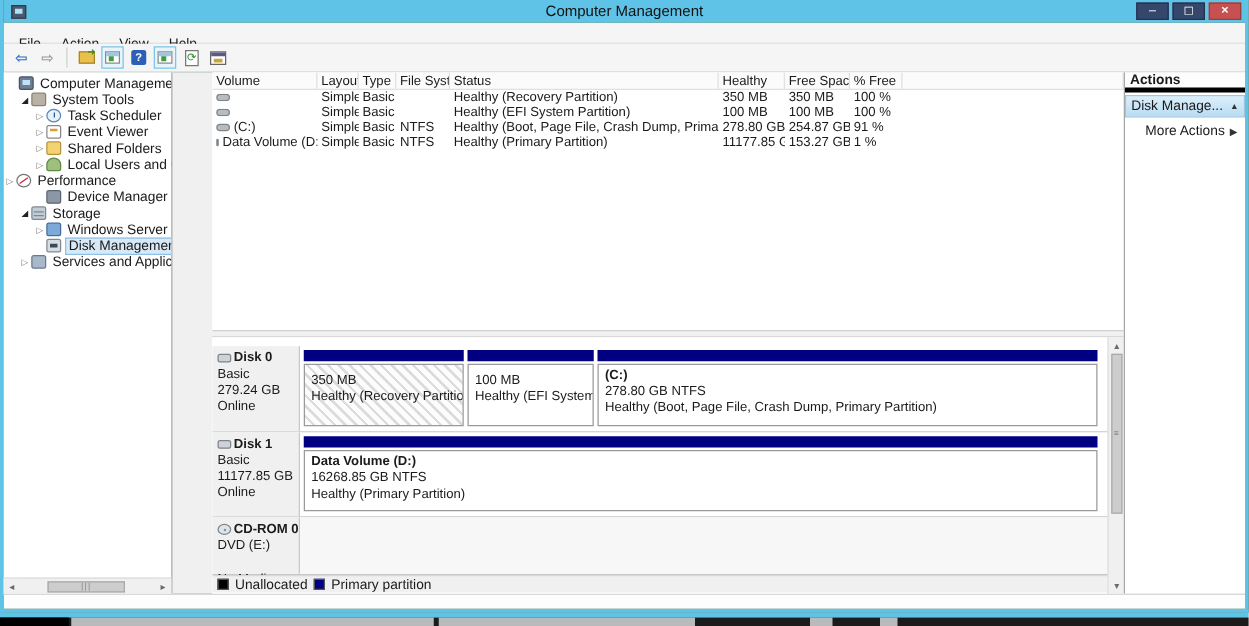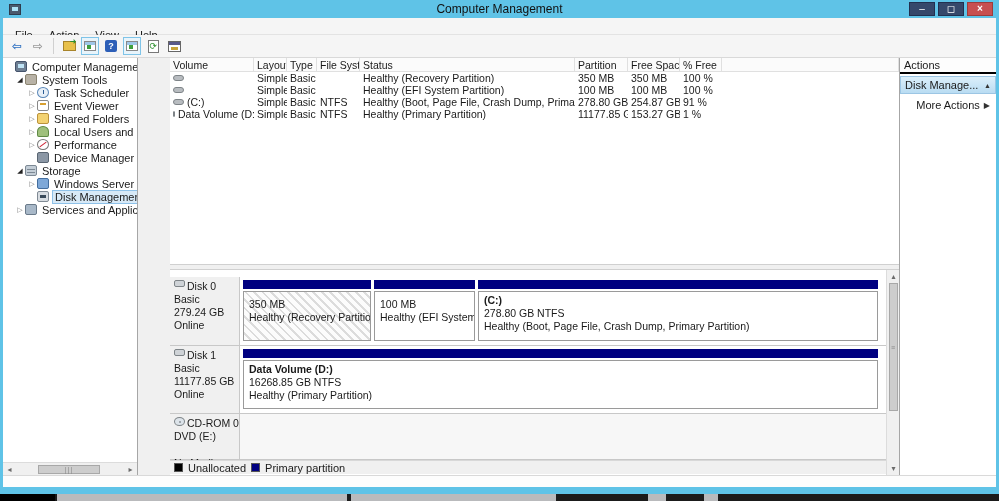--- a/index.html
+++ b/index.html
@@ -88,21 +88,21 @@
   .vcell { padding:0 3px; white-space:nowrap; overflow:hidden; font-size:10.5px; }
   .drive-ico { display:inline-block; width:11px; height:6px; background:#b8bcc0; border:1px solid #7e8488; border-radius:3px; margin-right:3px; vertical-align:middle; }
   .vol-name { display:flex; align-items:center; }
 
   .splitter { height:6px; flex:0 0 6px; background:#f0f0f0; border-top:1px solid #d0d0d0; border-bottom:1px solid #d0d0d0; }
 
   .disk-view { flex:1; display:flex; min-height:0; background:#fff; }
   .disk-rows { flex:1; display:flex; flex-direction:column; min-width:0; padding-top:7px; background:#fff; }
   .disk-row { display:flex; border-bottom:1px solid #c8c8c8; background:#fff; }
   .disk-hdr { width:70px; flex:0 0 70px; background:#f0f0f0; border-right:1px solid #c8c8c8; padding:3px 2px 2px 4px; font-size:10.5px; line-height:13px; }
-  .disk-title { display:flex; align-items:flex-start; font-weight:normal; white-space:nowrap; }
+  .disk-title { display:flex; align-items:center; font-weight:bold; white-space:nowrap; }
   .hdr-ico { width:11px; height:7px; background:#cfd3d7; border:1px solid #7e8488; border-radius:2px; margin-right:2px; flex:0 0 11px; }
   .hdr-ico.cd { border-radius:50%; height:9px; background:#dde4ea; position:relative; }
   .hdr-ico.cd::after { content:""; position:absolute; left:4px; top:3px; width:2px; height:2px; background:#8a9298; border-radius:50%; }
   .no-media { margin-top:14px; }
   .parts { flex:1; display:flex; gap:3px; padding:3px 8px 4px 3px; min-width:0; }
   .part { display:flex; flex-direction:column; }
   .part-bar { height:9px; background:#000080; margin-bottom:2px; }
   .part-body { flex:1; border:1px solid #9a9a9a; background:#fff; padding:6px 0 0 5px; font-size:10.5px; line-height:13px; overflow:hidden; white-space:nowrap; }
   .part-body.hatch { background:repeating-linear-gradient(45deg,#fcfcfc 0 4px,#dcdcdc 4px 6px); }
   .part-name { font-weight:bold; }
@@ -115,21 +115,21 @@
   .lg-sq { width:9px; height:9px; border:1px solid #555; }
   .lg-black { background:#000; }
   .lg-navy { background:#000080; }
 
   .vscrollbar { width:13px; flex:0 0 13px; background:#f0f0f0; border-left:1px solid #dcdcdc; display:flex; flex-direction:column; }
   .v-thumb { height:128px; width:9px; margin:0 auto; background:#cdcdcd; border:1px solid #a8a8a8; display:flex; align-items:center; justify-content:center; color:#8a8a8a; font-size:7px; }
   .v-fill { flex:1; }
 
   
   .actions-panel { width:97px; flex:0 0 97px; background:#fff; border-left:1px solid #a6a6a6; display:flex; flex-direction:column; }
-  .actions-hdr { height:16px; display:flex; align-items:center; font-weight:normal; padding-left:4px; border-bottom:2px solid #000000; background:#fdfdfd; }
+  .actions-hdr { height:16px; display:flex; align-items:center; font-weight:bold; padding-left:4px; border-bottom:4px solid #000000; background:#fdfdfd; }
   .dm-bar { height:18px; background:linear-gradient(#dcEFfa,#b9dcf2); border:1px solid #9cc6e4; display:flex; align-items:center; padding:0 4px; margin-top:2px; }
   .dm-bar .lbl { flex:1; font-size:11px; }
   .dm-bar .arr { font-size:7px; color:#333; }
   .more-actions { height:16px; display:flex; align-items:center; justify-content:flex-end; gap:4px; padding-right:6px; margin-top:3px; }
   .more-actions .arr { font-size:8px; color:#333; }
 
   .statusbar { height:12px; flex:0 0 12px; background:#fdfdfd; border-top:1px solid #d9d9d9; }
 
   .bottom-edge { height:4px; flex:0 0 4px; background:#5fc3e7; }
   .taskbar-sliver { height:7px; flex:0 0 7px; background:#1b1b1b; display:flex; }
@@ -209,21 +209,21 @@
           <div class="tree-item" style="padding-left:24px">
             <span class="expander">▷</span>
             <span class="ticon i-folder"></span>
             <span class="tree-label">Shared Folders</span>
           </div>
           <div class="tree-item" style="padding-left:24px">
             <span class="expander">▷</span>
             <span class="ticon i-users"></span>
             <span class="tree-label">Local Users and Groups</span>
           </div>
-          <div class="tree-item" style="padding-left:24px">
+          <div class="tree-item" style="">
             <span class="expander">▷</span>
             <span class="ticon i-perf"></span>
             <span class="tree-label">Performance</span>
           </div>
           <div class="tree-item" style="padding-left:34px">
             <span class="ticon i-device"></span>
             <span class="tree-label">Device Manager</span>
           </div>
           <div class="tree-item" style="padding-left:12px">
             <span class="expander exp">◢</span>
@@ -255,21 +255,21 @@
 
       <div class="main-panel">
 
         <div class="volume-list">
           <div class="vrow header">
             <div class="vcell">Volume</div>
             <div class="vcell">Layout</div>
             <div class="vcell">Type</div>
             <div class="vcell">File System</div>
             <div class="vcell">Status</div>
-            <div class="vcell">Partition</div>
+            <div class="vcell">Healthy</div>
             <div class="vcell">Free Space</div>
             <div class="vcell">% Free</div>
             <div class="vcell"></div>
           </div>
           <div class="vrow">
             <div class="vcell vol-name">
                 <span class="drive-ico"></span>
                 <span></span>
               </div>
             <div class="vcell">Simple</div>

